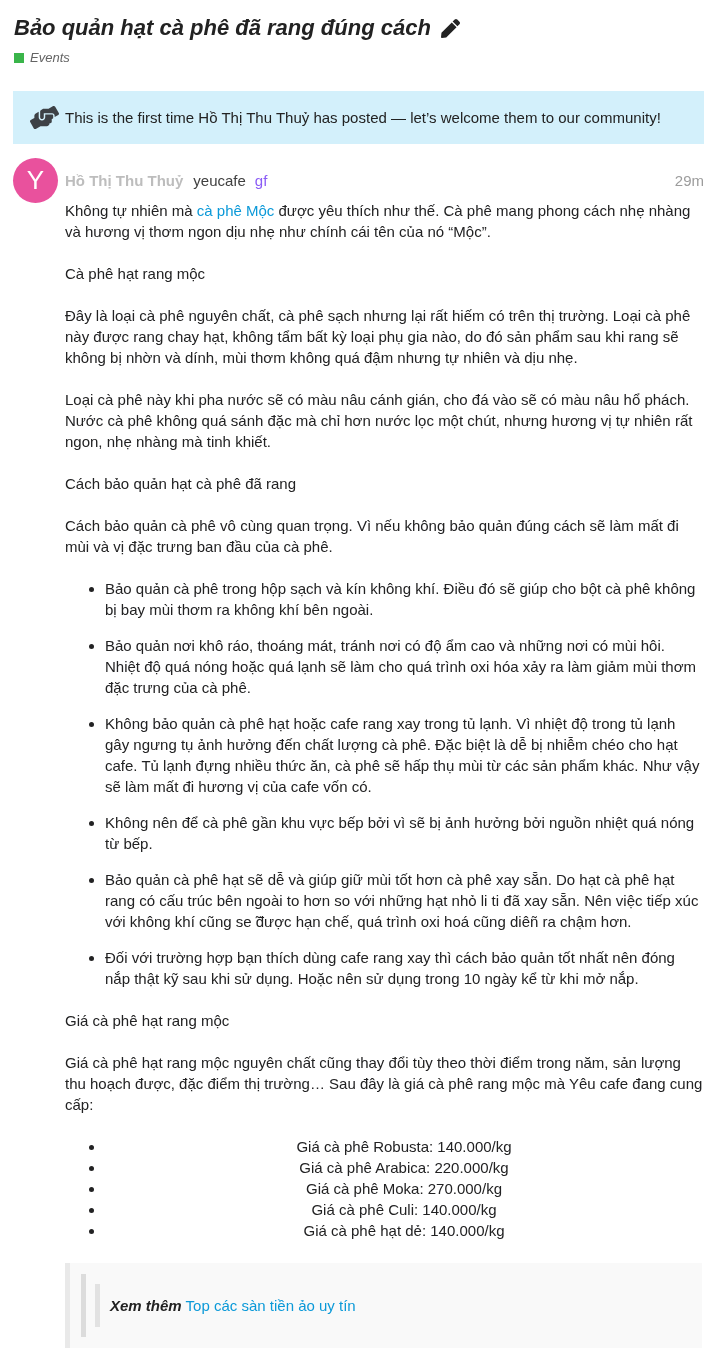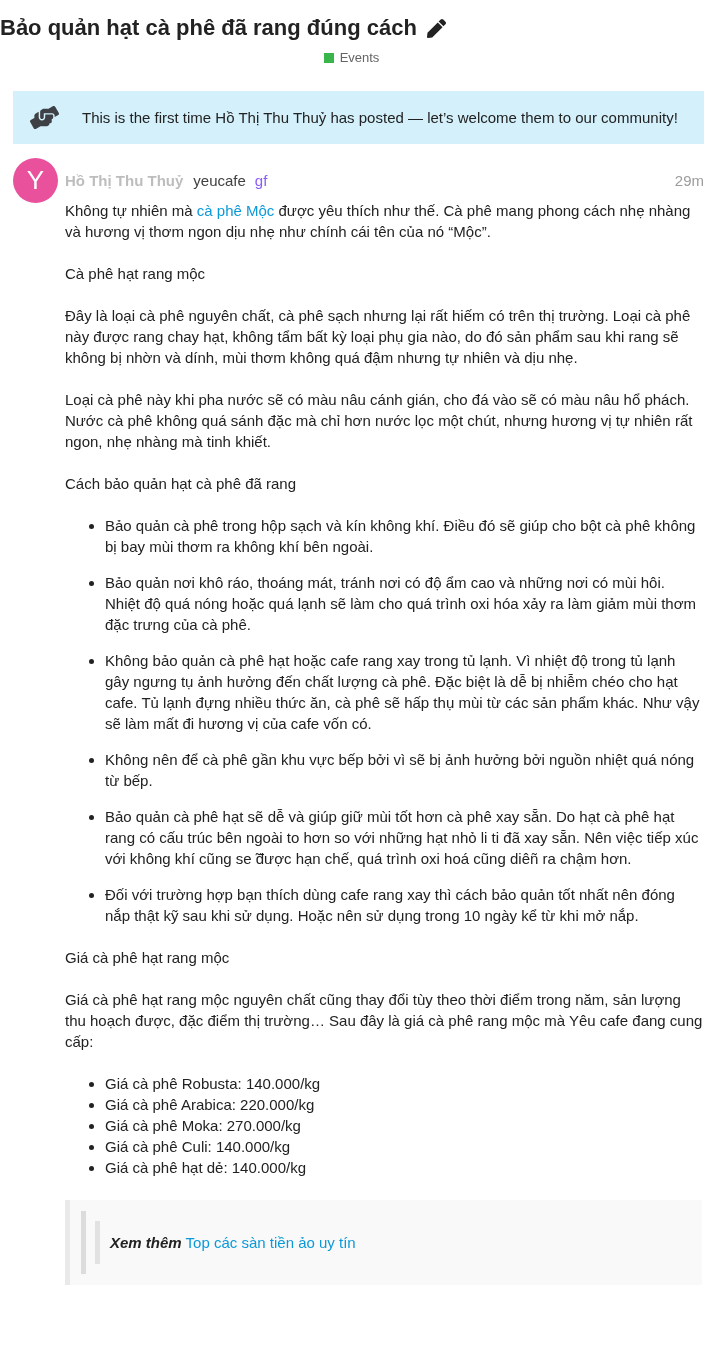--- a/index.html
+++ b/index.html
@@ -11,21 +11,22 @@
     color: #222222;
   }
   .page {
     width: 717px;
     min-height: 1370px;
     position: relative;
     box-sizing: border-box;
   }
   
   .topic-header {
-    padding: 14px 14px 0 0;
+    padding: 14px 14px 0 14px;
+    font-style: italic;
   }
   .topic-title {
     font-size: 22px;
     line-height: 28px;
     font-weight: 700;
     color: #222222;
     margin: 0;
     display: flex;
     align-items: center;
     gap: 10px;
@@ -36,21 +37,20 @@
     flex: 0 0 auto;
     cursor: pointer;
   }
   .category-row {
     margin-top: 8px;
     display: flex;
     align-items: center;
     gap: 6px;
     font-size: 13px;
     color: #646464;
-    justify-content: center;
   }
   .category-badge-square {
     width: 10px;
     height: 10px;
     background: #3ab54a;
     display: inline-block;
   }
   
   .welcome-banner {
     margin: 26px 13px 0 13px;
@@ -60,21 +60,21 @@
     padding: 12px 10px 12px 17px;
     box-sizing: border-box;
     min-height: 53px;
   }
   .welcome-banner .hand-icon {
     width: 29px;
     height: 29px;
     flex: 0 0 auto;
   }
   .welcome-banner .banner-text {
-    margin-left: 23px;
+    margin-left: 6px;
     font-size: 15px;
     line-height: 20px;
     color: #222222;
     text-align: center;
   }
   
   .post {
     display: flex;
     margin: 14px 13px 0 13px;
   }
@@ -122,20 +122,21 @@
   .post-body a { color: #0b99d8; text-decoration: none; cursor: pointer; }
   ul.loose-list {
     margin: 12px 0 21px 0;
     padding: 0 0 0 40px;
   }
   ul.loose-list li { margin: 0 0 15px 0; }
   ul.loose-list li:last-child { margin-bottom: 0; }
   ul.tight-list {
     margin: 0 0 21px 0;
     padding: 0 0 0 40px;
+    text-align: center;
   }
   ul.tight-list li { margin: 0; }
   
   aside.quote-block {
     margin: 22px 1px 0 0;
     background: #f9f9f9;
     border-left: 5px solid #e9e9e9;
     padding: 11px 0;
   }
   aside.quote-block blockquote.outer-q {
@@ -187,20 +188,21 @@
         <span class="post-date">29m</span>
       </div>
       <div class="post-body">
 
         <p><span>Không tự nhiên mà </span><a>cà phê Mộc</a><span> được yêu thích như thế. Cà phê mang phong cách nhẹ nhàng và hương vị thơm ngon dịu nhẹ như chính cái tên của nó “Mộc”.</span></p>
 
         <p>Cà phê hạt rang mộc</p>
         <p>Đây là loại cà phê nguyên chất, cà phê sạch nhưng lại rất hiếm có trên thị trường. Loại cà phê này được rang chay hạt, không tẩm bất kỳ loại phụ gia nào, do đó sản phẩm sau khi rang sẽ không bị nhờn và dính, mùi thơm không quá đậm nhưng tự nhiên và dịu nhẹ.</p>
         <p>Loại cà phê này khi pha nước sẽ có màu nâu cánh gián, cho đá vào sẽ có màu nâu hổ phách. Nước cà phê không quá sánh đặc mà chỉ hơn nước lọc một chút, nhưng hương vị tự nhiên rất ngon, nhẹ nhàng mà tinh khiết.</p>
         <p>Cách bảo quản hạt cà phê đã rang</p>
+        <p>Cách bảo quản cà phê vô cùng quan trọng. Vì nếu không bảo quản đúng cách sẽ làm mất đi mùi và vị đặc trưng ban đầu của cà phê.</p>
 
         <ul class="loose-list">
           <li>Bảo quản cà phê trong hộp sạch và kín không khí. Điều đó sẽ giúp cho bột cà phê không bị bay mùi thơm ra không khí bên ngoài.</li>
           <li>Bảo quản nơi khô ráo, thoáng mát, tránh nơi có độ ẩm cao và những nơi có mùi hôi. Nhiệt độ quá nóng hoặc quá lạnh sẽ làm cho quá trình oxi hóa xảy ra làm giảm mùi thơm đặc trưng của cà phê.</li>
           <li>Không bảo quản cà phê hạt hoặc cafe rang xay trong tủ lạnh. Vì nhiệt độ trong tủ lạnh gây ngưng tụ ảnh hưởng đến chất lượng cà phê. Đặc biệt là dễ bị nhiễm chéo cho hạt cafe. Tủ lạnh đựng nhiều thức ăn, cà phê sẽ hấp thụ mùi từ các sản phẩm khác. Như vậy sẽ làm mất đi hương vị của cafe vốn có.</li>
           <li>Không nên để cà phê gần khu vực bếp bởi vì sẽ bị ảnh hưởng bởi nguồn nhiệt quá nóng từ bếp.</li>
           <li>Bảo quản cà phê hạt sẽ dễ và giúp giữ mùi tốt hơn cà phê xay sẵn. Do hạt cà phê hạt rang có cấu trúc bên ngoài to hơn so với những hạt nhỏ li ti đã xay sẵn. Nên việc tiếp xúc với không khí cũng se ̃được hạn chế, quá trình oxi hoá cũng diêñ ra chậm hơn.</li>
           <li>Đối với trường hợp bạn thích dùng cafe rang xay thì cách bảo quản tốt nhất nên đóng nắp thật kỹ sau khi sử dụng. Hoặc nên sử dụng trong 10 ngày kể từ khi mở nắp.</li>
         </ul>
 

